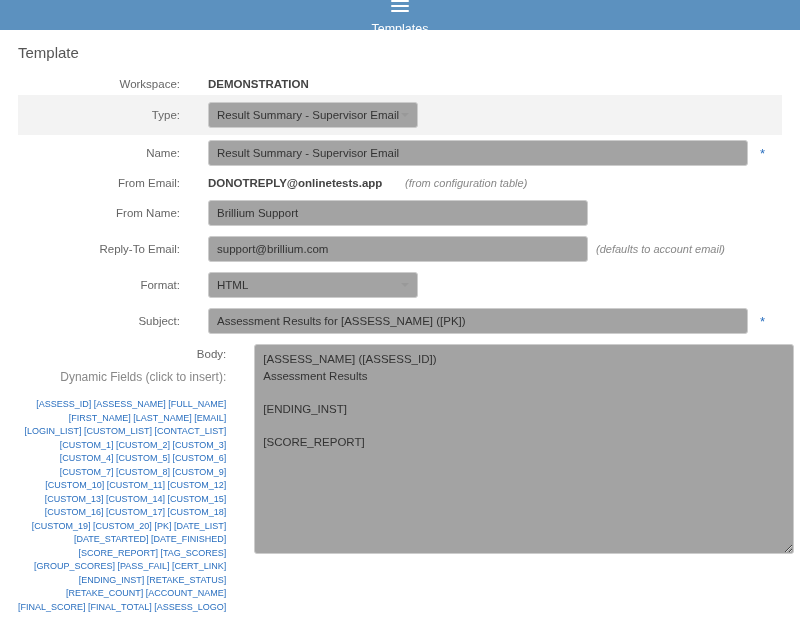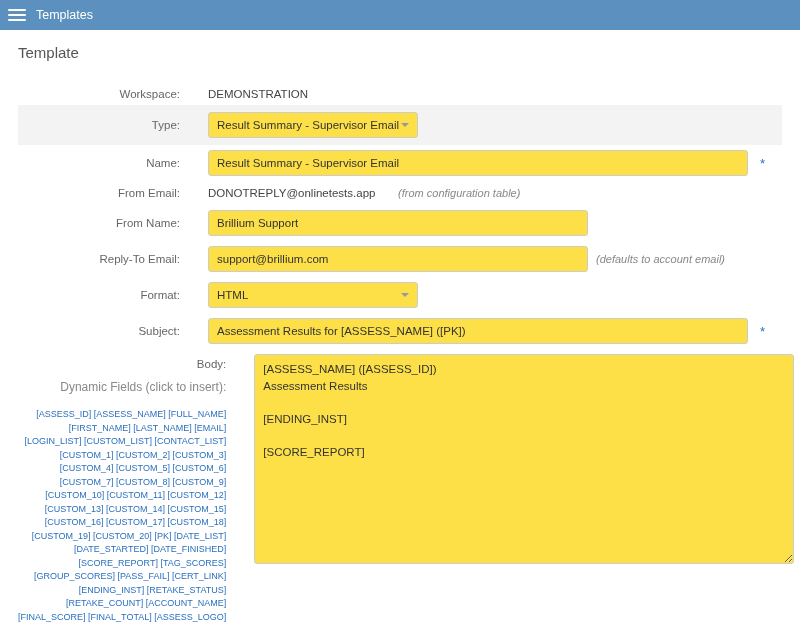--- a/index.html
+++ b/index.html
@@ -13,20 +13,21 @@
     overflow: hidden;
   }
   .topbar {
     background: #5c91bf;
     color: #fff;
     height: 30px;
     display: flex;
     align-items: center;
     padding: 0 8px;
     gap: 10px;
+    flex-direction: column;
   }
   .hamburger {
     display: inline-flex;
     flex-direction: column;
     justify-content: center;
     gap: 3px;
     width: 18px;
     height: 18px;
     cursor: pointer;
   }
@@ -36,21 +37,21 @@
     background: #fff;
     border-radius: 1px;
   }
   .topbar-title { font-size: 12.5px; }
   .page {
     padding: 14px 18px 10px 18px;
   }
   .page-title {
     font-size: 15px;
     color: #555;
-    margin-bottom: 22px;
+    margin-bottom: 12px;
     font-weight: 400;
   }
   .form-row {
     display: flex;
     align-items: center;
     padding: 5px 0;
   }
   .form-row.shaded {
     background: #f3f3f3;
     padding: 7px 0;
@@ -70,38 +71,39 @@
   }
   .field-col {
     flex: 1;
     display: flex;
     align-items: center;
     gap: 8px;
   }
   .static-val {
     font-size: 11.5px;
     color: #444;
+    font-weight: bold;
   }
   .hint {
     font-size: 11px;
     color: #888;
     font-style: italic;
   }
   .req {
     color: #2a6fbf;
     font-size: 13px;
     margin-left: 4px;
   }
   .input, .select {
     border: 1px solid #ccc;
     border-radius: 3px;
     padding: 6px 8px;
     font-size: 11.5px;
     color: #333;
-    background: #fde047;
+    background: #a3a3a3;
     font-family: inherit;
   }
   .select {
     width: 210px;
     display: flex;
     align-items: center;
     justify-content: space-between;
     cursor: pointer;
   }
   .select .caret {

